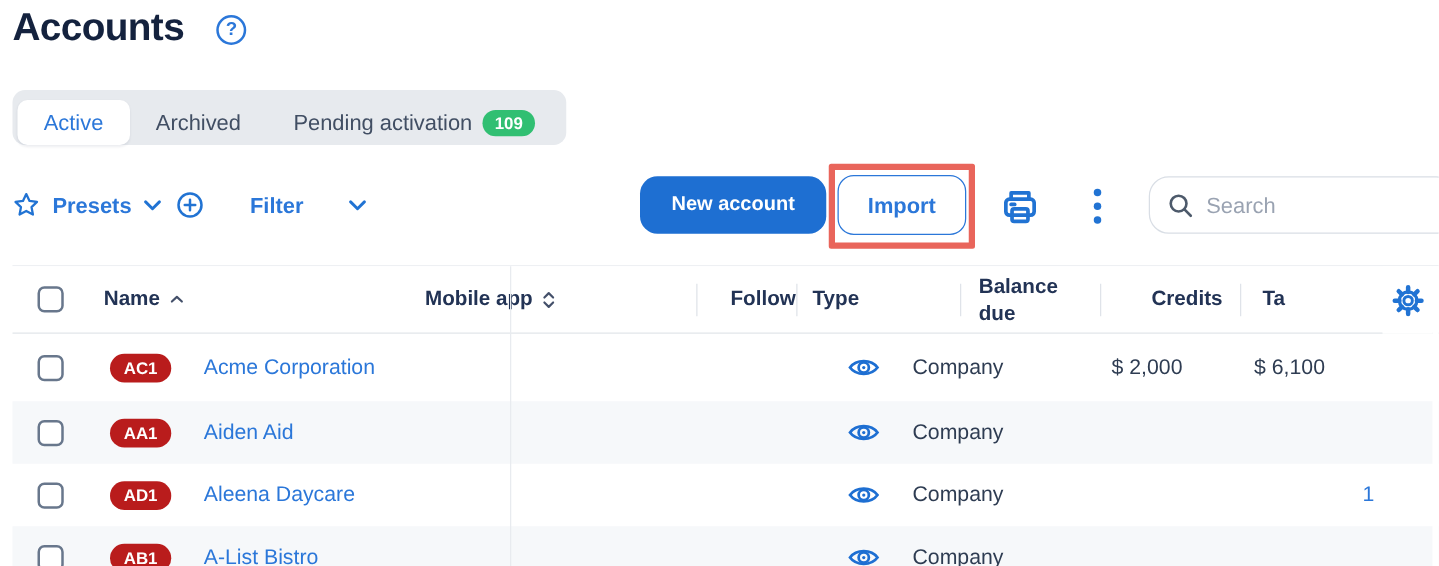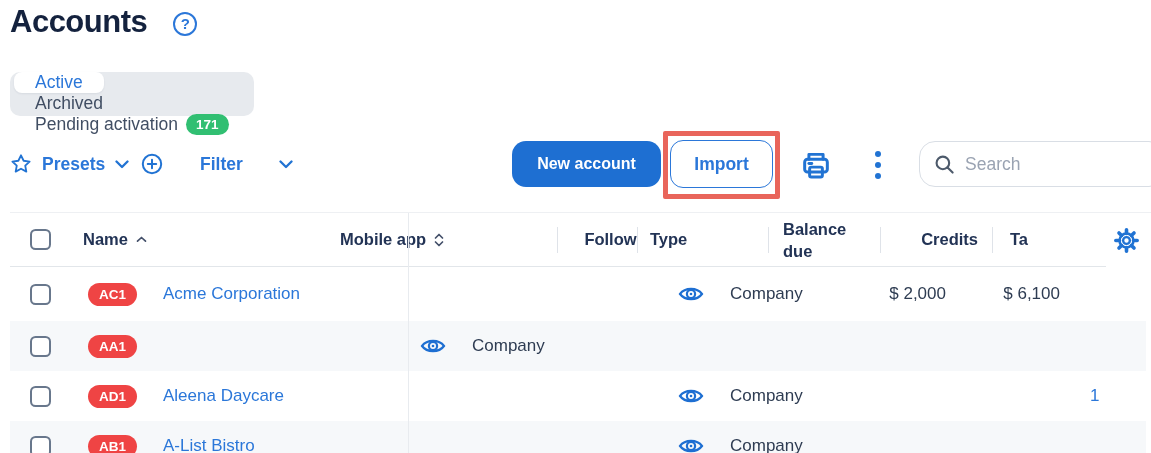--- a/index.html
+++ b/index.html
@@ -14,21 +14,21 @@
   .header-bar { position:absolute; left:10px; top:4px; display:flex; align-items:center; gap:26px; }
   .page-title { font-size:31px; font-weight:700; color:#14223e; letter-spacing:-0.5px; }
   .help-icon {
     width:24px; height:24px; border:2px solid #2b77d9; border-radius:50%;
     color:#2b77d9; font-size:15px; font-weight:700; display:flex; align-items:center; justify-content:center;
     margin-top:3px; cursor:pointer;
   }
 
   
   .tabs { position:absolute; left:10px; top:72px; height:44px; background:#e7eaee; border-radius:10px;
-          display:flex; align-items:flex-start; padding:0 4px;flex-direction:column; }
+          display:flex; align-items:flex-end; padding:0 4px; }
   .tab { height:36px; display:flex; align-items:center; padding:0 21px; font-size:17.5px; color:#414e63; cursor:pointer; border-radius:8px; }
   .tab.active { background:#fff; color:#2b77d9; box-shadow:0 1px 2px rgba(20,40,80,.08); }
   .tab-badge { background:#31bf72; color:#fff; font-size:13.5px; font-weight:700; border-radius:999px;
                padding:3px 10px; margin-left:8px; }
 
   
   .tool-group { position:absolute; top:141px; height:46px; display:flex; align-items:center; gap:10px;
                 color:#2b77d9; font-size:17.5px; font-weight:700; cursor:pointer; }
   .presets-group { left:10px; }
   .filter-group { left:140px;gap:36px; }
@@ -70,21 +70,21 @@
   .thead .c-credits { justify-content:flex-end; padding-right:14px; }
   .trow .c-balance { justify-content:flex-end; padding-right:14px; }
   .trow .c-credits { justify-content:flex-end; padding-right:12px; }
   .sep { position:relative; }
   .sep::before { content:""; position:absolute; left:0; top:14px; height:26px; width:1px; background:#dfe3e9; }
   .col-divider { position:absolute; left:398px; top:0; width:1px; height:260px; background:#e8ebef; z-index:2; }
   .right-strip { position:absolute; right:0; top:0; width:5px; height:260px; background:#fff; z-index:3; }
   .gear-cell { position:absolute; right:5px; top:0; width:40px; height:54px; background:#fff; z-index:3;
                display:flex; align-items:center; justify-content:center; cursor:pointer; border:none; }
   .checkbox { width:21px; height:21px; border:2px solid #68778c; border-radius:5.5px; background:#fff; cursor:pointer; }
-  .id-badge { background:#ef4444; color:#fff; font-size:13.5px; font-weight:700; border-radius:999px;
+  .id-badge { background:#b91c1c; color:#fff; font-size:13.5px; font-weight:700; border-radius:999px;
               padding:4px 11px; margin-left:8px; }
   .name-link { color:#2b77d9; text-decoration:none; cursor:pointer; }
   .type-text { color:#2e3c52; }
   .num-text { color:#2e3c52; }
   .tag-link { color:#2b77d9; cursor:pointer; }
   .sort-ic { margin-left:8px; }
   .eye-btn { background:none; border:none; cursor:pointer; padding:0; }
 </style>
 </head>
 <body>
@@ -96,21 +96,21 @@
 
 <div class="tabs">
   <div class="tab active">
     <span>Active</span>
   </div>
   <div class="tab">
     <span>Archived</span>
   </div>
   <div class="tab">
     <span>Pending activation</span>
-    <span class="tab-badge">171</span>
+    <span class="tab-badge">109</span>
   </div>
 </div>
 
 <div class="tool-group presets-group">
   <span>
     <svg width="22" height="22" viewBox="0 0 24 24" fill="none" stroke="#2173d3" stroke-width="2" stroke-linejoin="round">
       <path d="M12 2.5l2.87 5.97 6.53.86-4.79 4.52 1.2 6.47L12 17.2l-5.81 3.12 1.2-6.47L2.6 9.33l6.53-.86L12 2.5z"></path>
     </svg>
   </span>
   <span>Presets</span>
@@ -253,20 +253,23 @@
       </div>
   </div>
 
   <div class="trow alt">
     <div class="cell c-check">
         <span class="checkbox"></span>
       </div>
     <div class="cell c-id">
         <span class="id-badge">AA1</span>
       </div>
+    <div class="cell c-name">
+        <a class="name-link">Aiden Aid</a>
+      </div>
     <div class="cell c-mobile"></div>
     <div class="cell c-follow">
       <button class="eye-btn">
         <svg width="26" height="18" viewBox="0 0 26 18" fill="none" stroke="#1e6fd2" stroke-width="2.2">
           <path d="M2 9C7 2.2 19 2.2 24 9 19 15.8 7 15.8 2 9Z"></path>
             <circle cx="13" cy="9" r="4.1"></circle>
             <circle cx="13" cy="9" r="1.3" fill="#1e6fd2" stroke="none"></circle>
         </svg>
       </button>
     </div>

